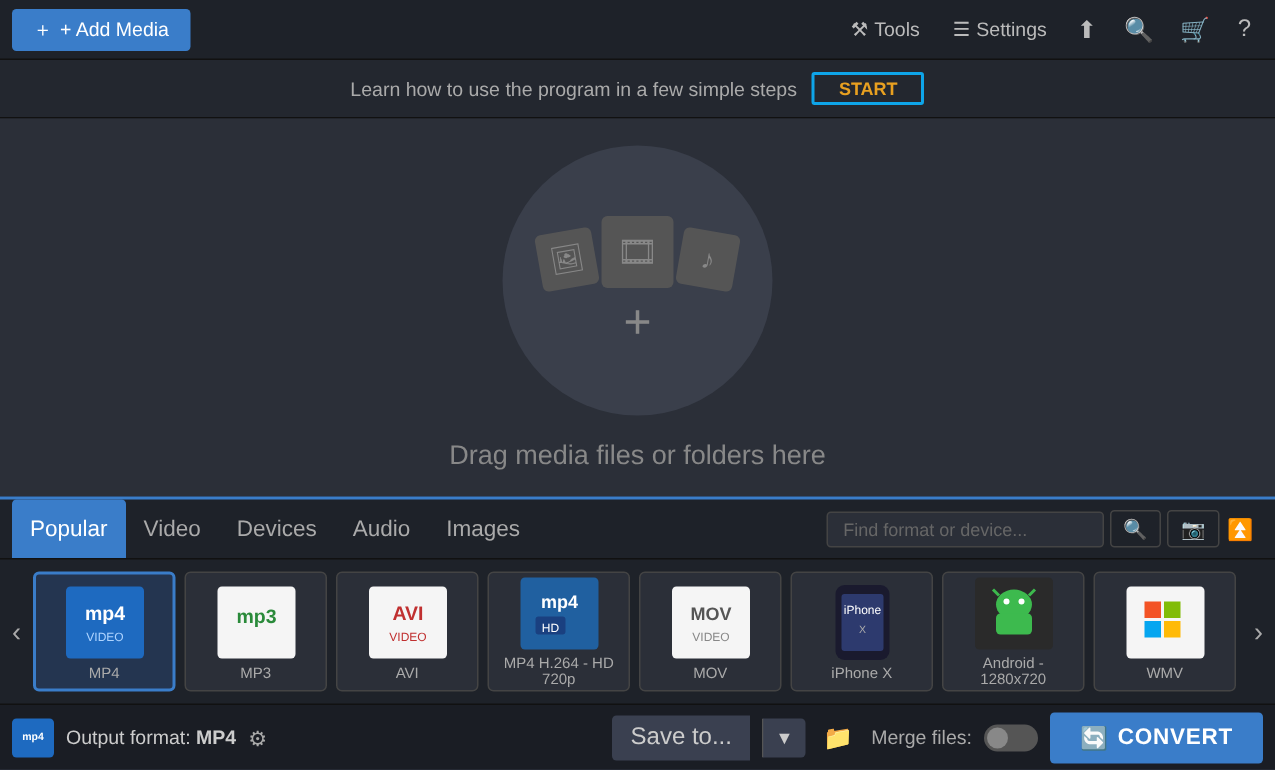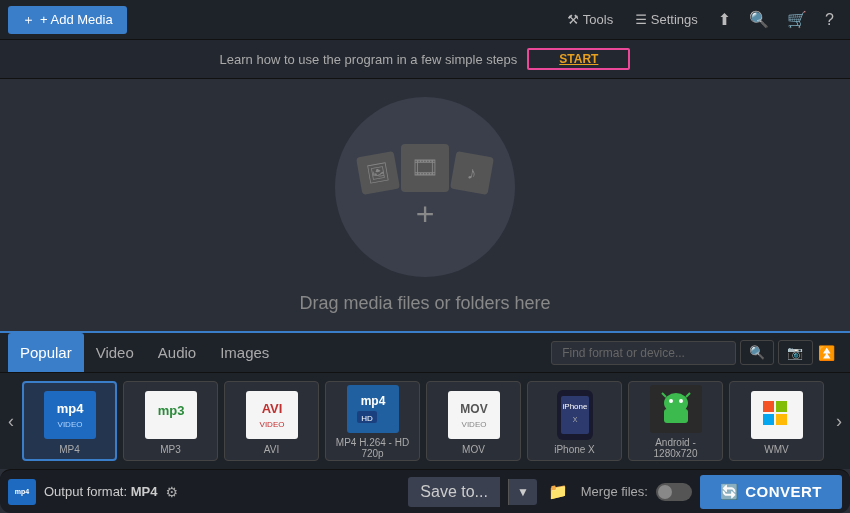--- a/index.html
+++ b/index.html
@@ -76,28 +76,27 @@
       font-size: 13px;
       color: #aaa;
       border-bottom: 1px solid #111;
       display: flex;
       align-items: center;
       justify-content: center;
       gap: 10px;
     }
     .start-btn {
       background: none;
-      border: 2px solid #ec4899;
+      border: 2px solid #0ea5e9;
       color: #e8a020;
-      padding: 2px 30px;
+      padding: 2px 16px;
       font-size: 12px;
       font-weight: bold;
       cursor: pointer;
       border-radius: 2px;
-      text-decoration: underline;
     }
 
     
     .drop-area {
       flex: 1;
       display: flex;
       flex-direction: column;
       align-items: center;
       justify-content: center;
       background: #2b2f38;
@@ -305,21 +304,20 @@
 
     
     .bottom-bar {
       background: #1a1d24;
       height: 44px;
       display: flex;
       align-items: center;
       padding: 0 8px;
       gap: 8px;
       border-top: 1px solid #111;
-      border-radius: 11px;
     }
     .output-fmt-icon {
       width: 28px;
       height: 26px;
       background: #1e6ac0;
       border-radius: 3px;
       display: flex;
       align-items: center;
       justify-content: center;
       font-size: 8px;
@@ -452,20 +450,21 @@
     <div class="drop-plus">+</div>
   </div>
   <div class="drop-text">Drag media files or folders here</div>
 </div>
 
 <div class="format-panel">
 
   <div class="tabs-row">
     <button class="format-tab active">Popular</button>
     <button class="format-tab">Video</button>
+    <button class="format-tab">Devices</button>
     <button class="format-tab">Audio</button>
     <button class="format-tab">Images</button>
     <div class="search-area">
       <input class="format-search" type="text" placeholder="Find format or device..." style="">
       <button class="search-icon-btn">🔍</button>
       <button class="camera-icon-btn">📷</button>
     </div>
     <button class="collapse-btn">⏫</button>
   </div>
 

